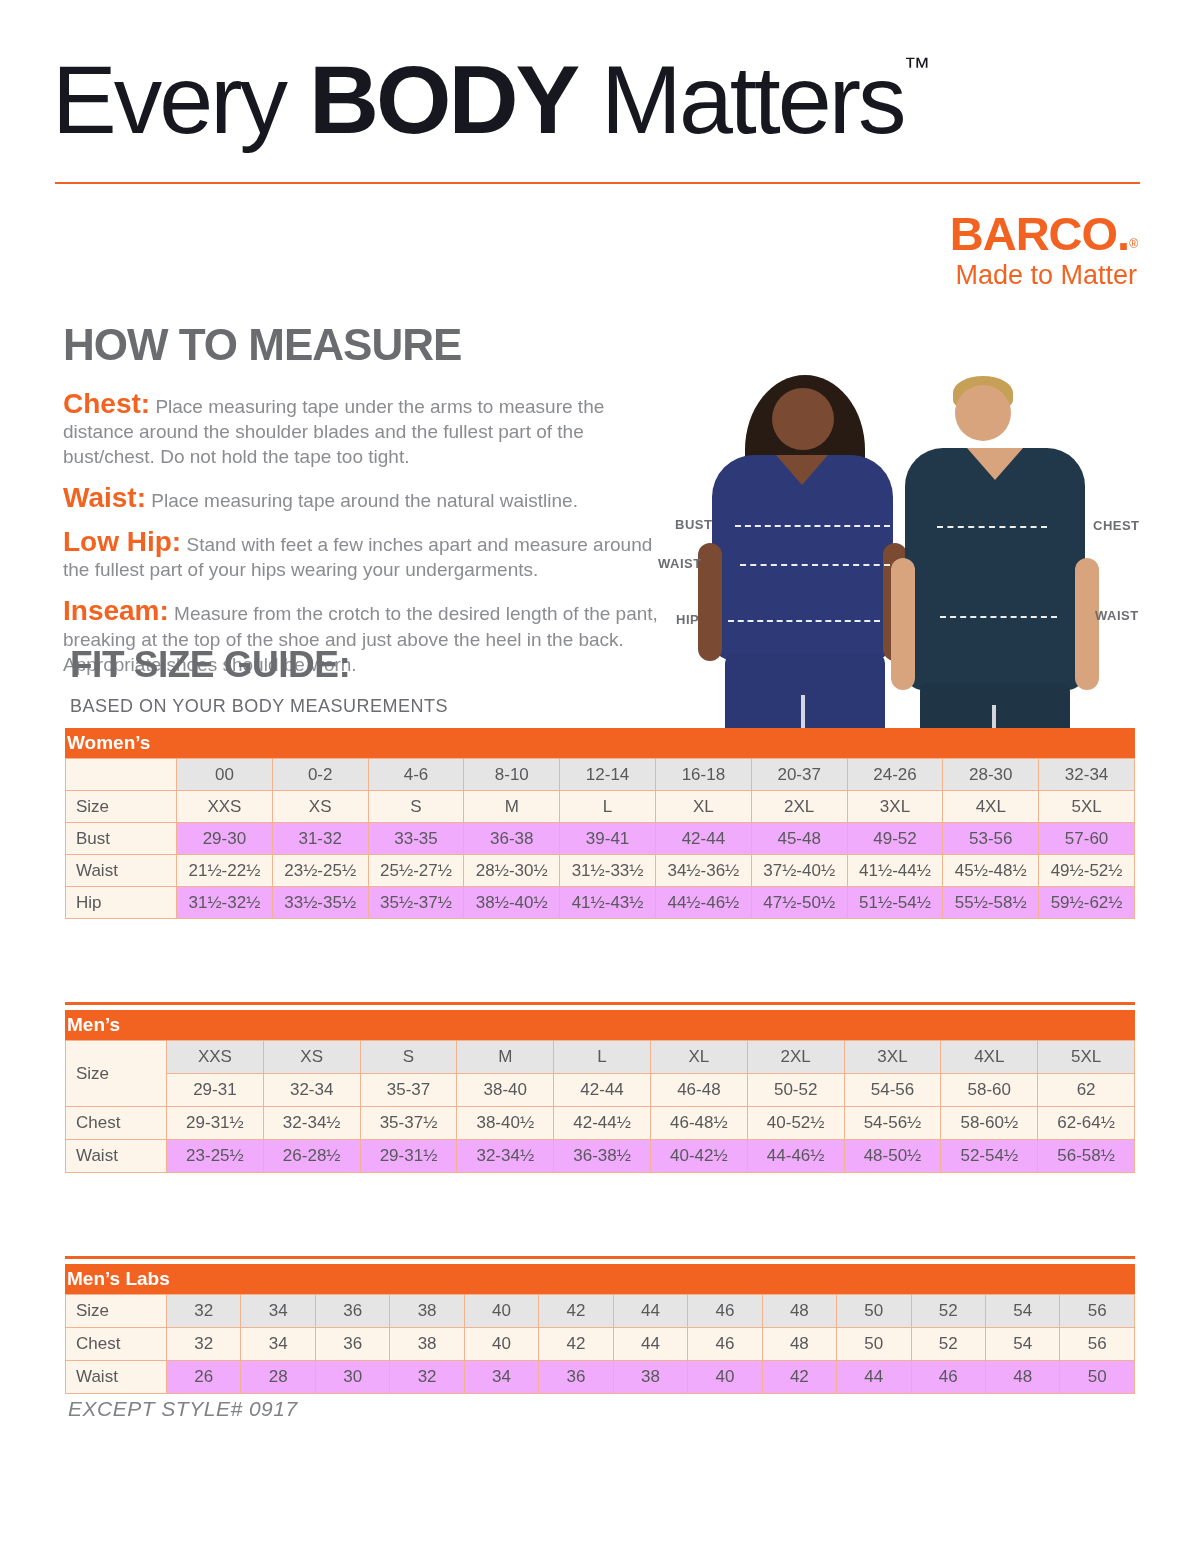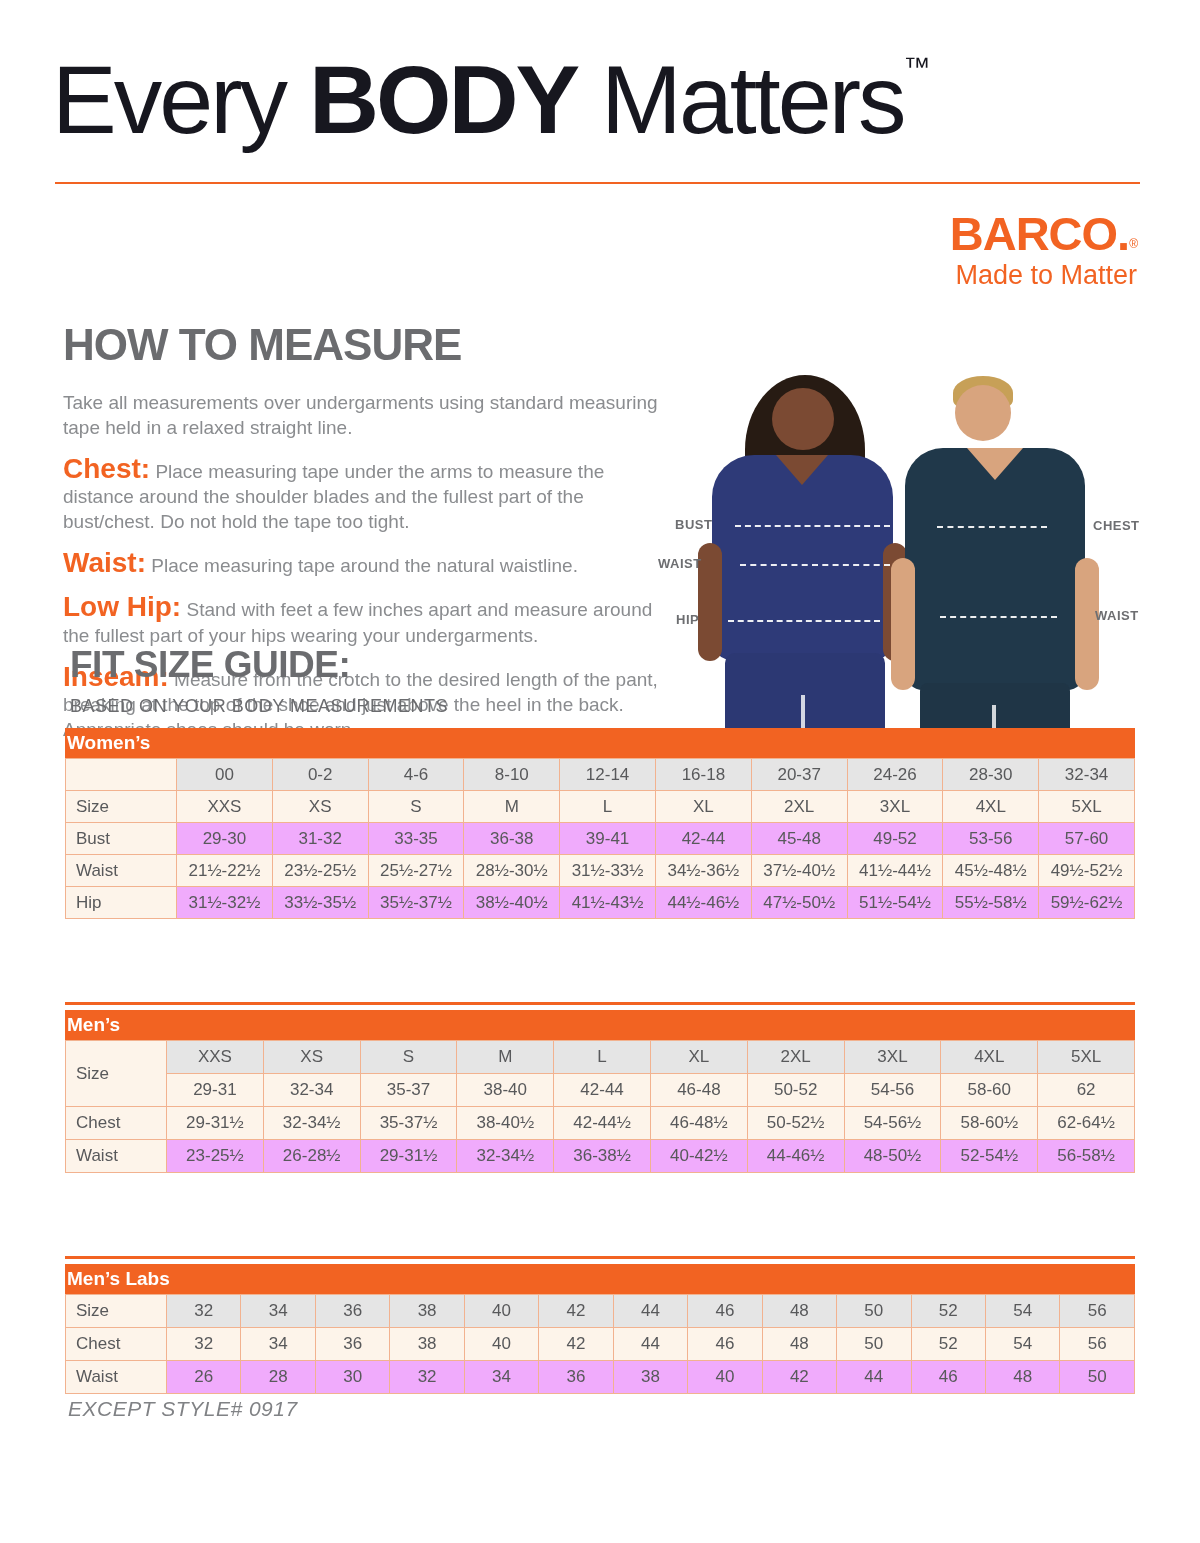--- a/index.html
+++ b/index.html
@@ -86,21 +86,20 @@
 
   <div class="abs title"><span>Every </span><span class="bold">BODY</span><span> Matters</span><span class="tm">™</span></div>
   <div class="abs rule"></div>
   <div class="abs brand">
     <div class="logo"><span>BARCO.</span><span class="reg">®</span></div>
     <div class="tagline">Made to Matter</div>
   </div>
 
   <div class="abs h1">HOW TO MEASURE</div>
   <div class="abs copy">
-    <p>Take all measurements over undergarments using standard measuring tape held in a relaxed straight line.</p>
     <p><span class="term">Chest:</span> <span>Place measuring tape under the arms to measure the distance around the shoulder blades and the fullest part of the bust/chest. Do not hold the tape too tight.</span></p>
     <p><span class="term">Waist:</span> <span>Place measuring tape around the natural waistline.</span></p>
     <p><span class="term">Low Hip:</span> <span>Stand with feet a few inches apart and measure around the fullest part of your hips wearing your undergarments.</span></p>
     <p><span class="term">Inseam:</span> <span>Measure from the crotch to the desired length of the pant, breaking at the top of the shoe and just above the heel in the back. Appropriate shoes should be worn.</span></p>
   </div>
 
   <div class="abs photo">
     <div class="w-hair"></div>
     <div class="w-top"></div>
     <div class="w-vneck"></div>
@@ -236,21 +235,21 @@
             <td>62</td>
           </tr>
           <tr class="shade-cream">
             <td class="lbl">Chest</td>
             <td>29-31½</td>
             <td>32-34½</td>
             <td>35-37½</td>
             <td>38-40½</td>
             <td>42-44½</td>
             <td>46-48½</td>
-            <td>50-52½</td>
+            <td>40-52½</td>
             <td>54-56½</td>
             <td>58-60½</td>
             <td>62-64½</td>
           </tr>
           <tr class="shade-peach">
             <td class="lbl">Waist</td>
             <td>23-25½</td>
             <td>26-28½</td>
             <td>29-31½</td>
             <td>32-34½</td>

